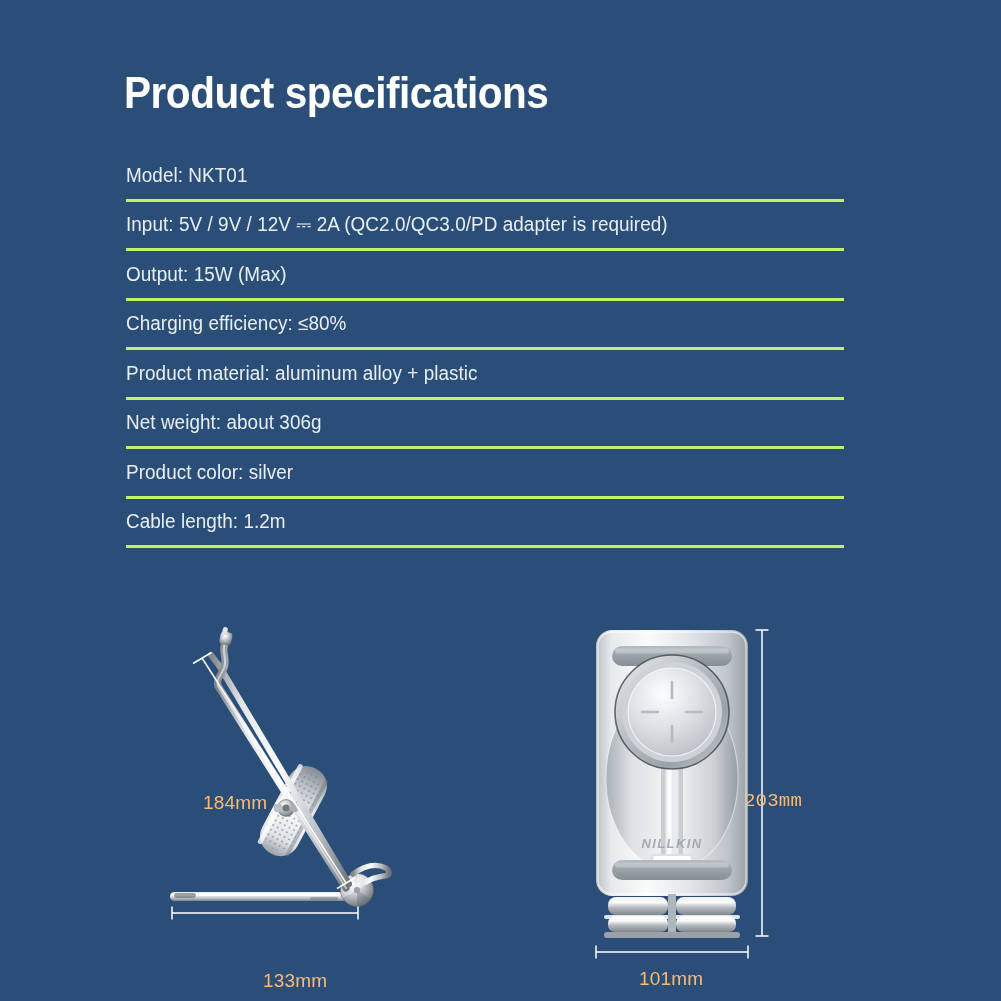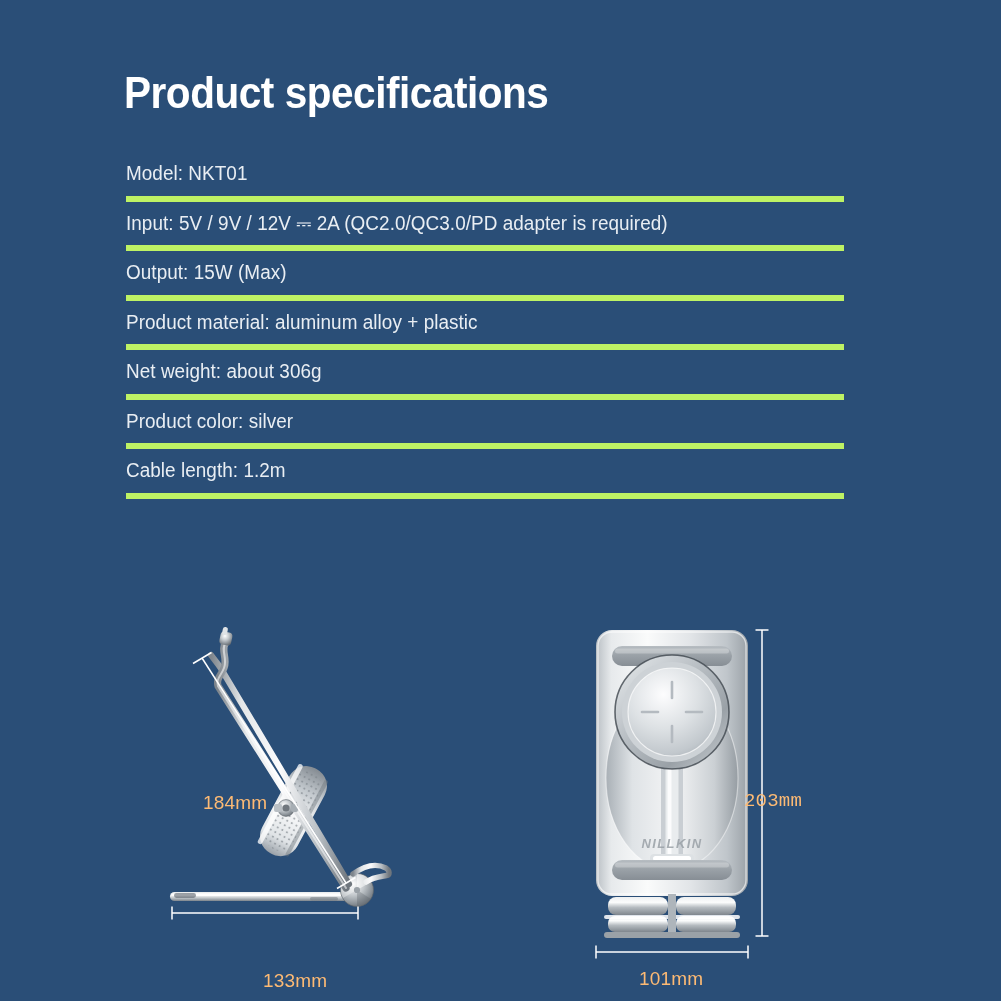--- a/index.html
+++ b/index.html
@@ -38,21 +38,21 @@
 
   
   .spec-list {
     position: absolute;
     left: 126px;
     top: 152px;
     width: 718px;
   }
   .spec-row {
     height: 49.5px;
-    border-bottom: 6px solid #bef264;
+    border-bottom: 3px solid #bef264;
     display: flex;
     align-items: center;
     box-sizing: border-box;
   }
   .spec-text {
     font-size: 19.5px;
     color: #e9eef3;
     white-space: nowrap;
     letter-spacing: 0.05px;
     transform: scaleX(0.97);
@@ -113,20 +113,23 @@
     </div>
 
     <div class="spec-row">
       <span class="spec-text">Input: 5V / 9V / 12V ⎓ 2A (QC2.0/QC3.0/PD adapter is required)</span>
     </div>
 
     <div class="spec-row">
       <span class="spec-text">Output: 15W (Max)</span>
     </div>
 
+    <div class="spec-row">
+      <span class="spec-text">Charging efficiency: ≤80%</span>
+    </div>
 
     <div class="spec-row">
       <span class="spec-text">Product material: aluminum alloy + plastic</span>
     </div>
 
     <div class="spec-row">
       <span class="spec-text">Net weight: about 306g</span>
     </div>
 
     <div class="spec-row">

